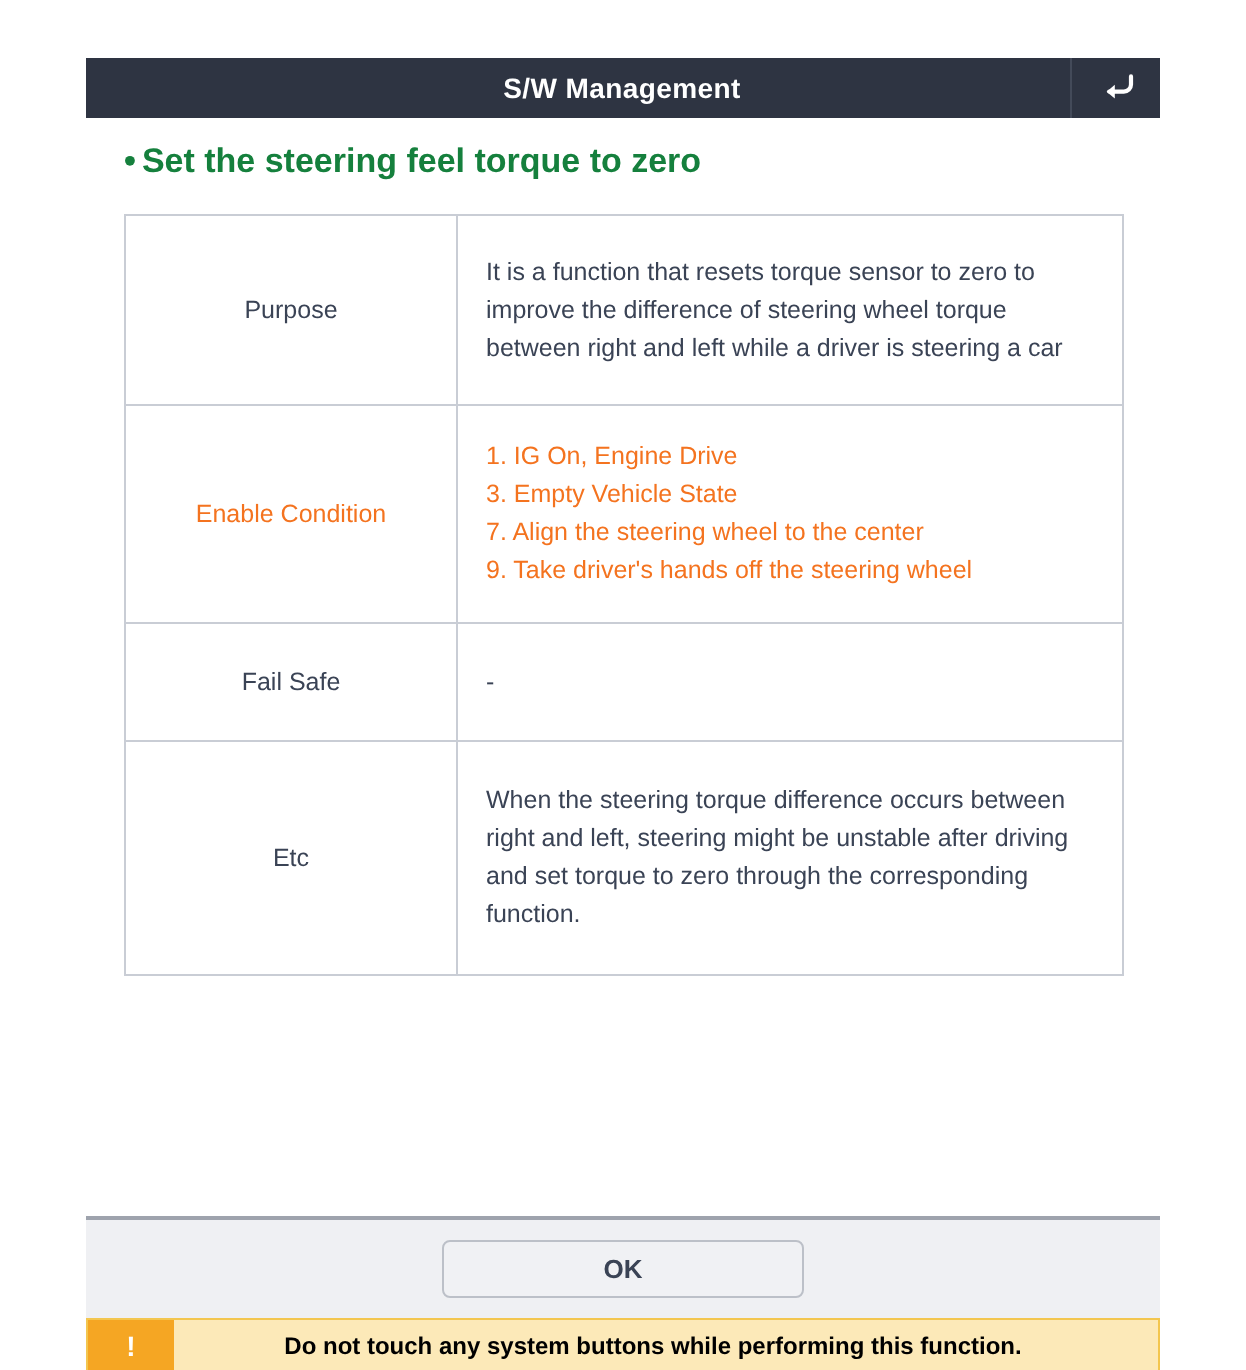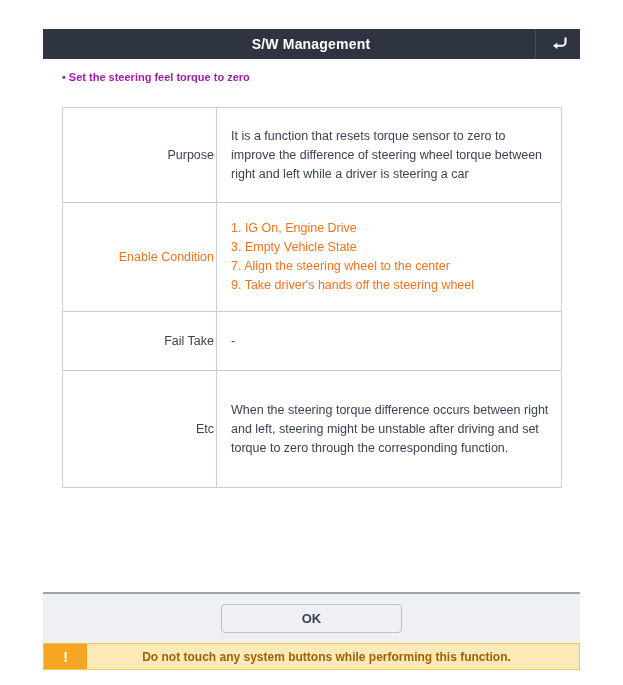--- a/index.html
+++ b/index.html
@@ -45,23 +45,23 @@
     justify-content: center;
     border-left: 1px solid #434a59;
   }
   .titlebar-back svg { display: block; }
 
   
   .subtitle {
     position: absolute;
     left: 62px;
     top: 71px;
-    font-size: 11px;
-    font-weight: bold;
-    color: #a21caf;
+    font-size: 17px;
+    font-weight: bold;
+    color: #15803d;
     white-space: nowrap;
   }
   .subtitle .bullet {
     display: inline-block;
     margin-right: 3px;
   }
 
   
   .info-table {
     position: absolute;
@@ -71,24 +71,24 @@
     border-collapse: collapse;
     table-layout: fixed;
   }
   .info-table td {
     border: 1px solid #c9cdd5;
     vertical-align: middle;
     background: #ffffff;
   }
   .info-table td.label {
     width: 149px;
-    text-align: right;
+    text-align: center;
     font-size: 12.5px;
     line-height: 17px;
-    padding: 8px 2px;
+    padding: 8px 8px;
     color: #3a4355;
   }
   .info-table td.value {
     padding: 9px 12px 9px 14px;
     font-size: 12.5px;
     line-height: 19px;
     color: #3a4355;
     margin-left: 45px;
   }
   .info-table td.label.accent,
@@ -109,21 +109,21 @@
   .r-enable td  { height: 90px; }
   .r-comp td    { height: 58px; }
   .r-dtc td     { height: 40px; }
   .r-fail td    { height: 40px; }
   .r-etc td     { height: 98px; }
 
   
   .footer {
     position: absolute;
     left: 43px;
-    top: 592px;
+    top: 608px;
     width: 537px;
   }
   .footer-divider {
     height: 2px;
     background: #9ea3ad;
   }
   .footer-actions {
     background: #eff0f3;
     height: 49px;
     display: flex;
@@ -167,21 +167,21 @@
     align-items: center;
     justify-content: center;
   }
   .warning-text {
     flex: 1;
     display: flex;
     align-items: center;
     justify-content: center;
     font-size: 12px;
     font-weight: bold;
-    color: #a16207;
+    color: #000000;
     padding-right: 13px;
   }
 </style>
 </head>
 <body>
 
 <div class="titlebar">
   <div class="titlebar-title">S/W Management</div>
   <div class="titlebar-back">
     <span>
@@ -210,21 +210,21 @@
       <td class="value accent">
         <ul class="cond-list">
           <li>1. IG On, Engine Drive</li>
           <li>3. Empty Vehicle State</li>
           <li>7. Align the steering wheel to the center</li>
           <li>9. Take driver's hands off the steering wheel</li>
         </ul>
       </td>
     </tr>
     <tr class="r-fail">
-      <td class="label">Fail Take</td>
+      <td class="label">Fail Safe</td>
       <td class="value">-</td>
     </tr>
     <tr class="r-etc">
       <td class="label">Etc</td>
       <td class="value">
         <p>When the steering torque difference occurs between right and left, steering might be unstable after driving and set torque to zero through the corresponding function.</p>
       </td>
     </tr>
   </tbody>
 </table>

